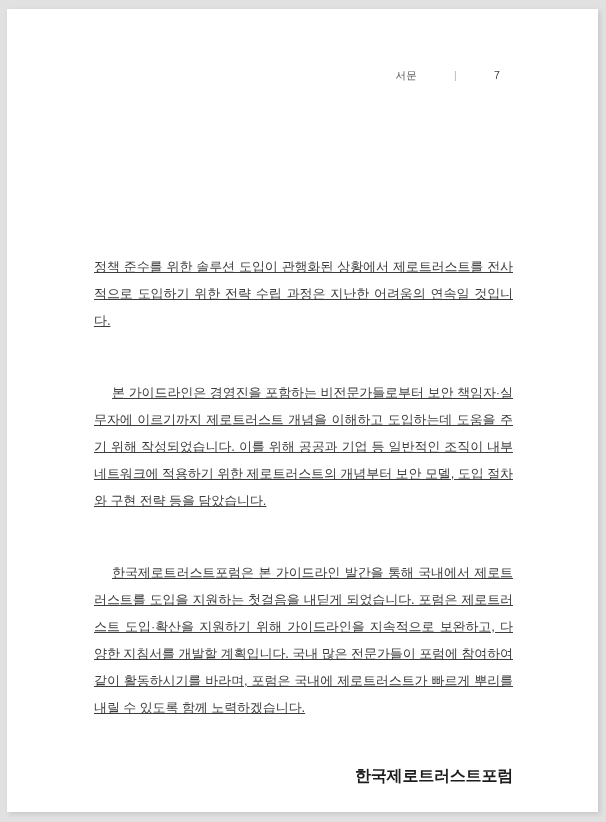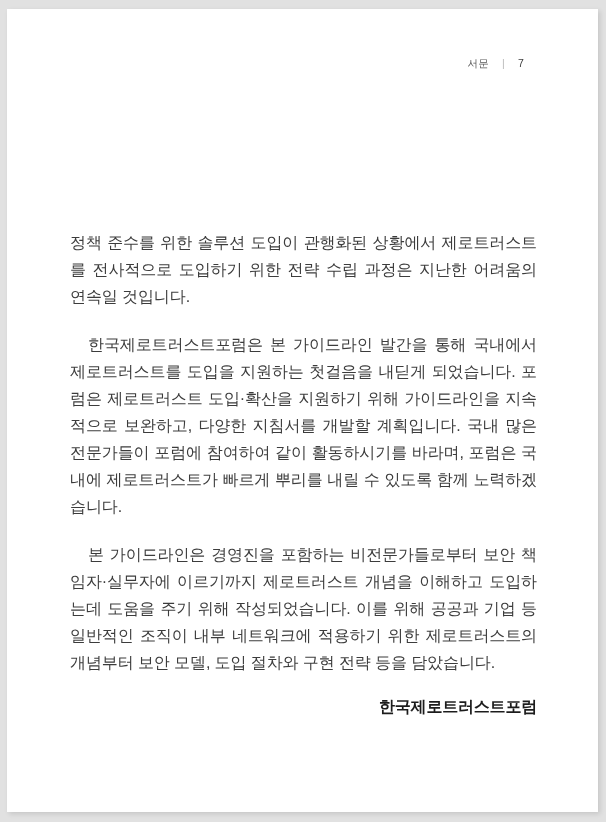--- a/index.html
+++ b/index.html
@@ -1,15 +1,15 @@
 <!DOCTYPE html>
 <html><head>
 <meta charset="utf-8">
 <style>
-  * { margin: 0; padding: 4px; box-sizing: border-box; }
+  * { margin: 0; padding: 16px; box-sizing: border-box; }
   html, body {
     width: 606px; height: 822px;
     background: #e1e1e1;
     font-family: "Liberation Sans", "DejaVu Sans", sans-serif;
     overflow: hidden;
   }
   .page {
     position: absolute;
     left: 7px; top: 9px;
     width: 591px; height: 803px;
@@ -31,28 +31,29 @@
   }
   .running-header .pagenum {
     color: #3d3d3d;
   }
   .content {
     position: absolute;
     left: 55px; top: 212px;
     width: 483px;
   }
   .content p {
-    font-size: 16px;
+    font-size: 13px;
     line-height: 27px;
     color: #3c3c3c;
     text-align: justify;
     text-justify: inter-word;
     word-break: break-all;
     margin-bottom: 13px;
     letter-spacing: -0.1px;
+    text-decoration: underline;
   }
   .content p.indented {
     text-indent: 18px;
   }
   .signature {
     text-align: right;
     font-size: 16px;
     font-weight: bold;
     color: #1c1c1c;
     margin-top: 9px;
@@ -63,18 +64,18 @@
 <body>
 
 <div class="page">
 
   <div class="running-header">
     <span>서문</span><span class="sep">|</span><span class="pagenum">7</span>
   </div>
 
   <div class="content">
     <p>정책 준수를 위한 솔루션 도입이 관행화된 상황에서 제로트러스트를 전사적으로 도입하기 위한 전략 수립 과정은 지난한 어려움의 연속일 것입니다.</p>
+    <p class="indented">본 가이드라인은 경영진을 포함하는 비전문가들로부터 보안 책임자·실무자에 이르기까지 제로트러스트 개념을 이해하고 도입하는데 도움을 주기 위해 작성되었습니다. 이를 위해 공공과 기업 등 일반적인 조직이 내부 네트워크에 적용하기 위한 제로트러스트의 개념부터 보안 모델, 도입 절차와 구현 전략 등을 담았습니다.</p>
     <p class="indented">한국제로트러스트포럼은 본 가이드라인 발간을 통해 국내에서 제로트러스트를 도입을 지원하는 첫걸음을 내딛게 되었습니다. 포럼은 제로트러스트 도입·확산을 지원하기 위해 가이드라인을 지속적으로 보완하고, 다양한 지침서를 개발할 계획입니다. 국내 많은 전문가들이 포럼에 참여하여 같이 활동하시기를 바라며, 포럼은 국내에 제로트러스트가 빠르게 뿌리를 내릴 수 있도록 함께 노력하겠습니다.</p>
-    <p class="indented">본 가이드라인은 경영진을 포함하는 비전문가들로부터 보안 책임자·실무자에 이르기까지 제로트러스트 개념을 이해하고 도입하는데 도움을 주기 위해 작성되었습니다. 이를 위해 공공과 기업 등 일반적인 조직이 내부 네트워크에 적용하기 위한 제로트러스트의 개념부터 보안 모델, 도입 절차와 구현 전략 등을 담았습니다.</p>
     <div class="signature">한국제로트러스트포럼</div>
   </div>
 
 </div>
 
 </body></html>

